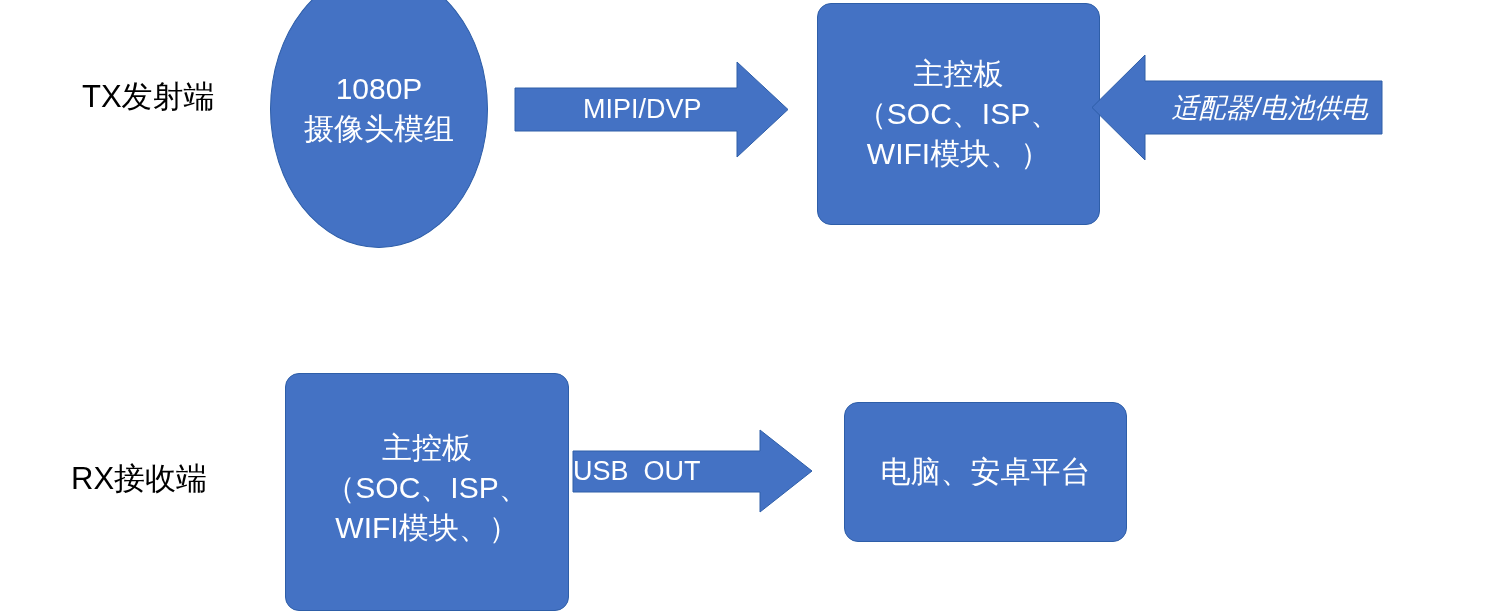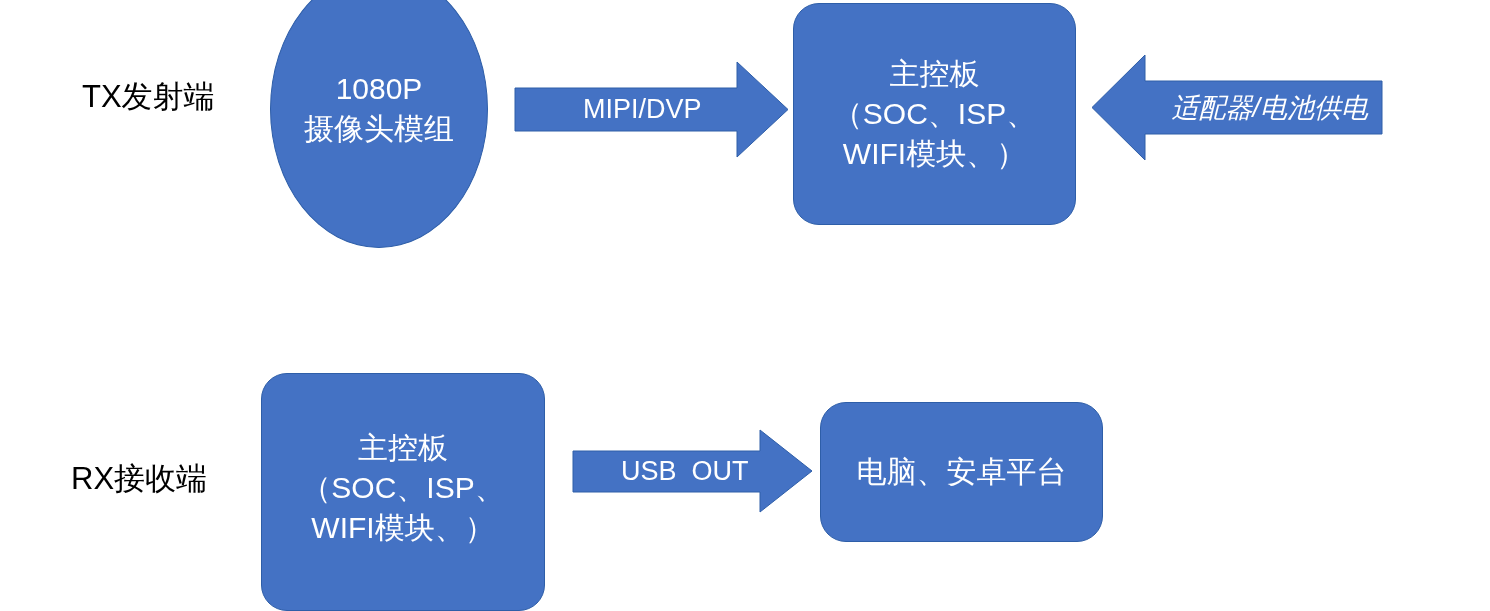--- a/index.html
+++ b/index.html
@@ -31,21 +31,21 @@
     justify-content:center;
     text-align:center;
   }
   .shape .txt{
     display:block;
     white-space:pre-line;
     font-size:30px;
     line-height:1.33;
   }
   .ellipse{border-radius:50%;}
-  .rounded{border-radius:26px;}
+  .rounded{border-radius:14px;margin-left:24px;}
 
   
   .arrow{position:absolute;}
   .arrow svg{display:block;overflow:visible;}
   .arrow .alabel{
     position:absolute;
     top:0;left:0;right:0;bottom:0;
     display:flex;align-items:center;justify-content:center;
     color:#FFFFFF;
     font-size:27px;
@@ -92,20 +92,20 @@
   <div class="shape rounded" style="left:261px;top:373px;width:284px;height:238px;">
     <span class="txt" style="margin-top:-8px;">主控板
 （SOC、ISP、
 WIFI模块、）</span>
   </div>
 
   <div class="arrow right" style="left:573px;top:430px;width:239px;height:82px;">
     <svg width="239" height="82" viewBox="0 0 239 82">
       <polygon points="0,21 187,21 187,0 239,41 187,82 187,62 0,62" fill="#4472C4" stroke="#2E5EA8" stroke-width="1"></polygon>
     </svg>
-    <span class="alabel" style="padding-left:40px;margin-left:8px;">USB  OUT</span>
+    <span class="alabel" style="">USB  OUT</span>
   </div>
 
   <div class="shape rounded" style="left:820px;top:402px;width:283px;height:140px;">
     <span class="txt">电脑、安卓平台</span>
   </div>
 
 </div>
 
 </body></html>

